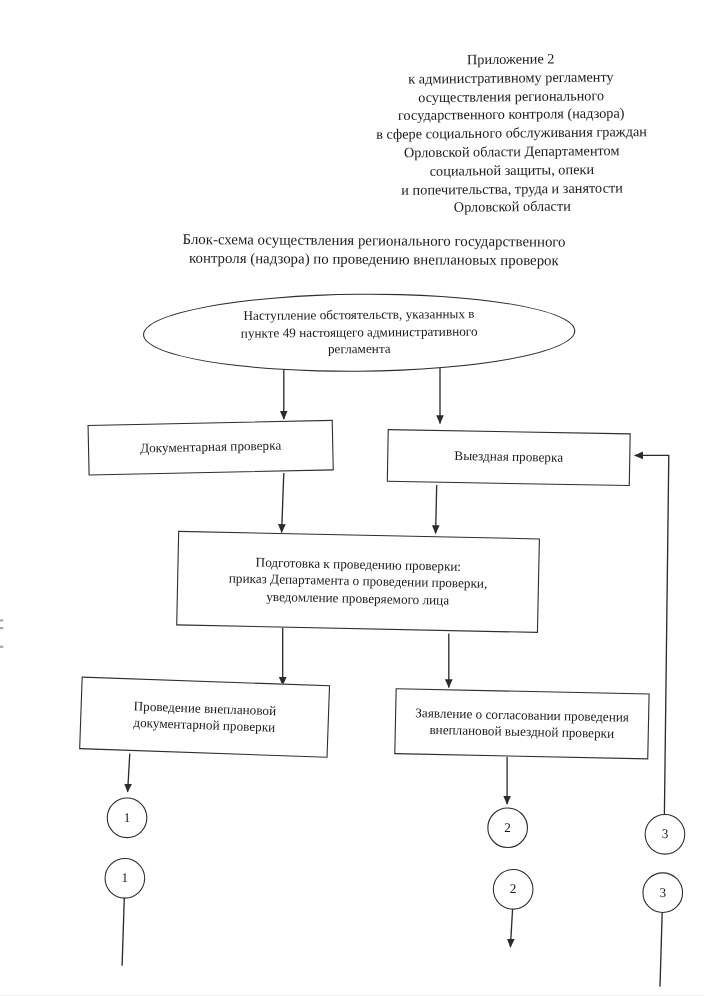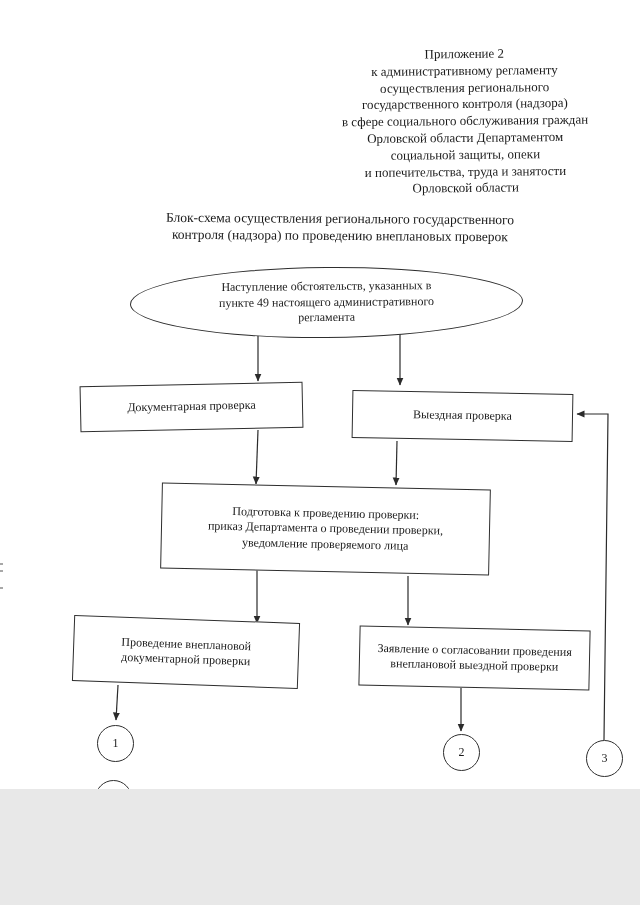--- a/index.html
+++ b/index.html
@@ -1,17 +1,17 @@
 <!DOCTYPE html>
 <html><head>
 <meta charset="utf-8">
 <style>
   html,body{margin:0;padding:0;background:#e8e8e8;}
   .page{
-    position:relative;width:640px;height:789px;margin:0 auto;
+    position:relative;width:640px;height:905px;margin:0 auto;
     background:#ffffff;overflow:hidden;
     font-family:"Liberation Serif","DejaVu Serif",serif;
     color:#1b1b1b;
   }
   .abs{position:absolute;}
   .center-text{text-align:center;white-space:pre-line;}
   .hdr{
     font-size:13px;line-height:16.8px;transform:rotate(-0.6deg);
   }
   .doc-title{

